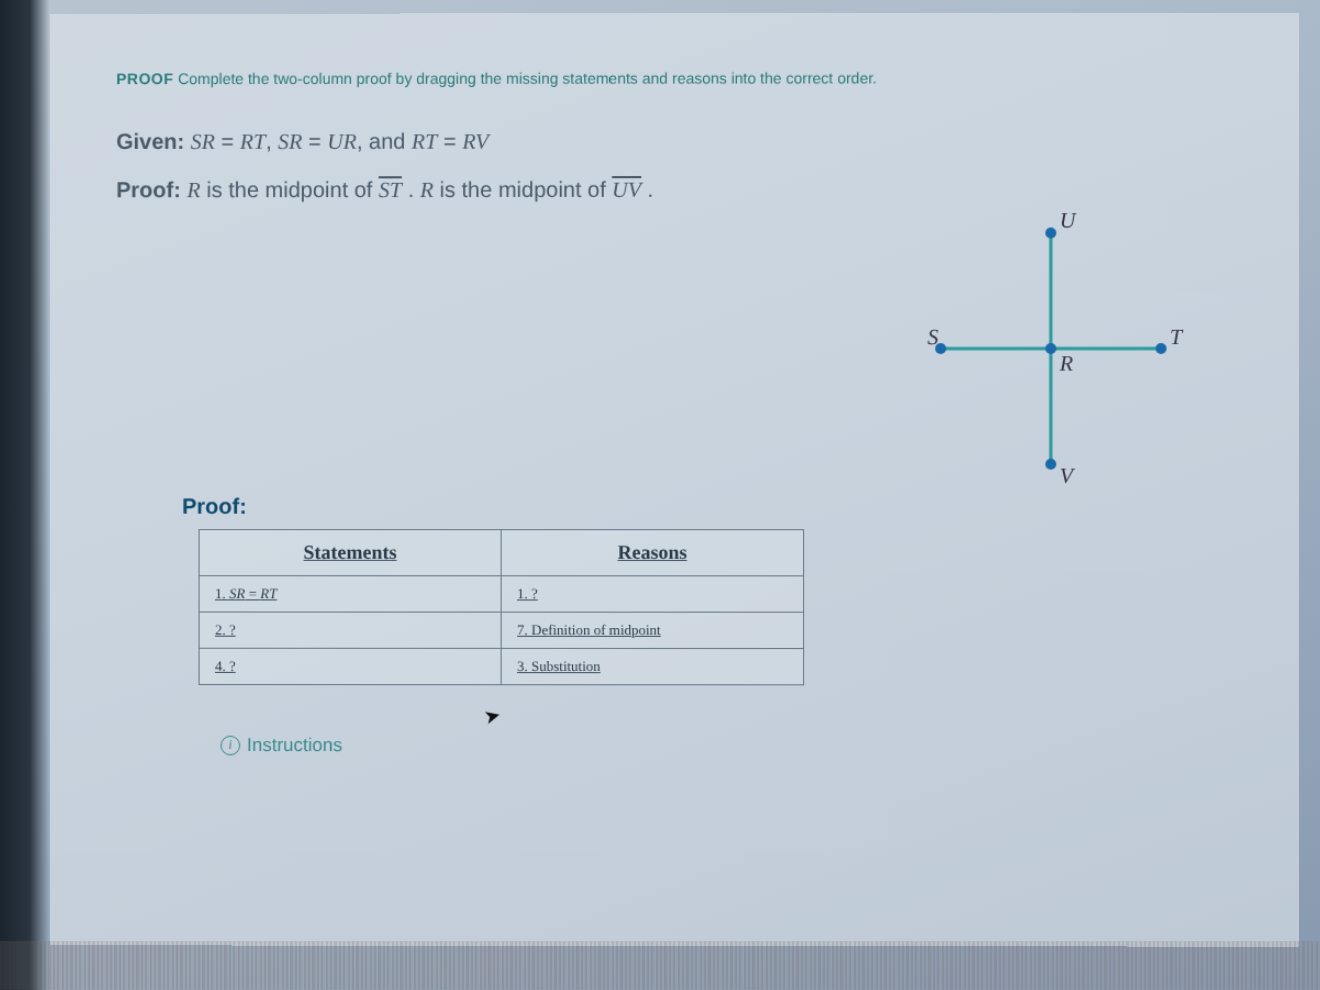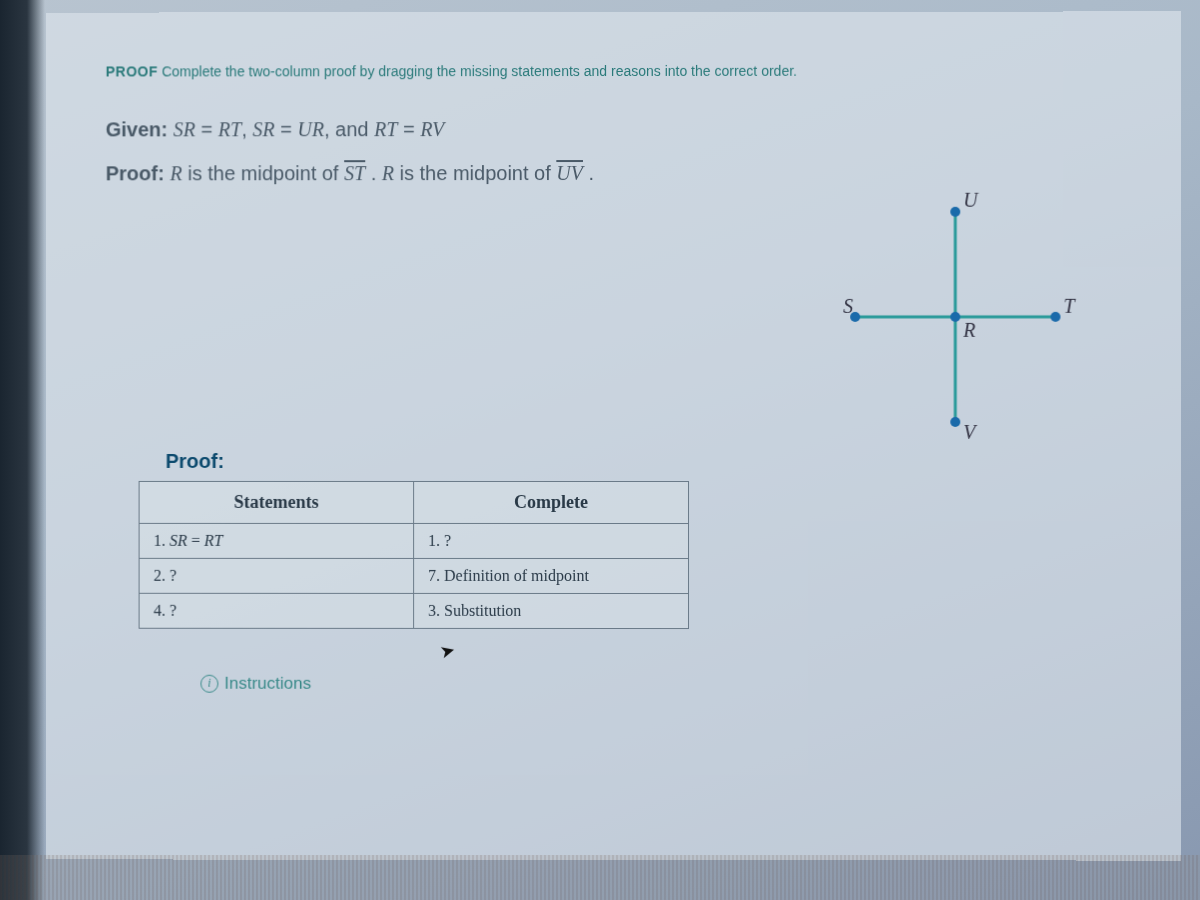--- a/index.html
+++ b/index.html
@@ -55,27 +55,28 @@
   }
   .proof-title {
     font-size: 20px;
     font-weight: bold;
     color: #0c4a6e;
     margin-bottom: 8px;
     margin-left: 60px;
   }
   table {
     border-collapse: collapse;
-    margin-left: 33px;
+    margin-left: 75px;
     background: rgba(230,235,240,0.3);
+    text-decoration: underline;
   }
   th, td {
     border: 1px solid #6a7a88;
     padding: 8px 14px;
-    font-size: 16px;
+    font-size: 13px;
     color: #2a3a48;
     text-align: left;
     vertical-align: middle;
   }
   th {
     font-family: 'Times New Roman', serif;
     font-weight: bold;
     text-align: center;
     padding: 10px 14px;
     font-size: 18px;
@@ -164,21 +165,21 @@
       <text x="138" y="150" font-size="20" font-style="italic" font-family="serif" fill="#334">R</text>
     </svg>
   </div>
 
   <div class="proof-section">
     <div class="proof-title">Proof:</div>
     <table>
       <thead>
         <tr>
           <th class="stmt">Statements</th>
-          <th class="reas">Complete</th>
+          <th class="reas">Reasons</th>
         </tr>
       </thead>
       <tbody>
         <tr>
           <td>1. <span class="ital">SR</span> = <span class="ital">RT</span></td>
           <td>1. ?</td>
         </tr>
         <tr>
           <td>2. ?</td>
           <td>7. Definition of midpoint</td>

